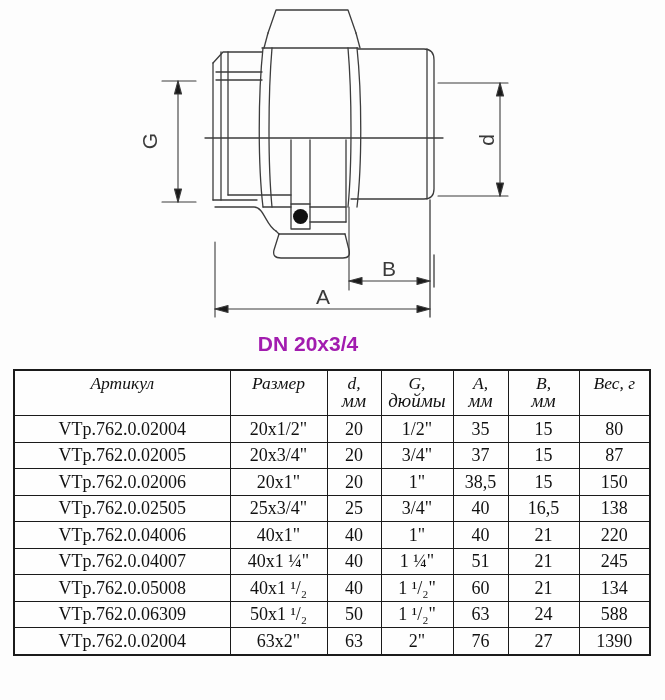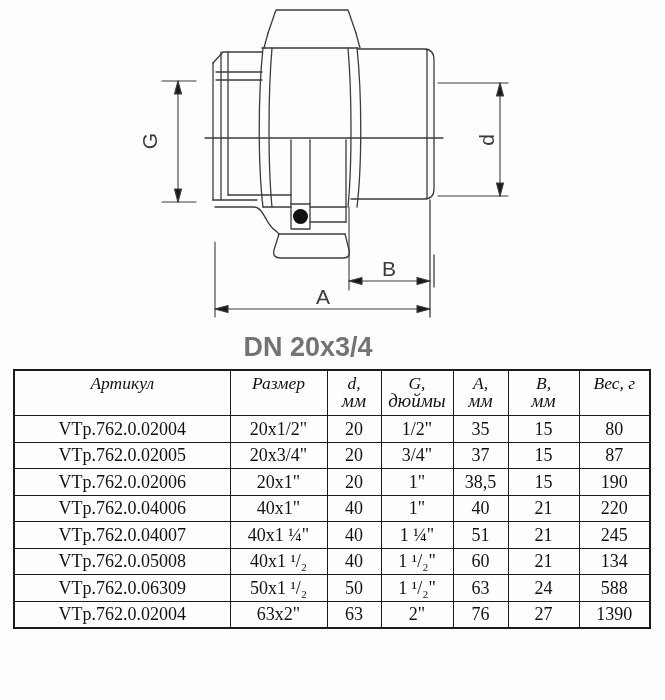--- a/index.html
+++ b/index.html
@@ -10,21 +10,21 @@
     position:relative;
     overflow:hidden;
     color:#111;
   }
   .page{position:absolute;inset:0;}
   svg.drawing{position:absolute;left:0;top:0;}
   .caption{
     position:absolute;left:0;top:332px;width:616px;
     text-align:center;
     font-family:"Liberation Sans", sans-serif;
-    font-weight:bold;font-size:27px;color:#737373;
+    font-weight:bold;font-size:21px;color:#a21caf;
     letter-spacing:0px;
   }
   table.spec{
     position:absolute;left:13px;top:369px;
     width:636px;
     border-collapse:collapse;
     table-layout:fixed;
     background:#fefefe;
   }
   table.spec th, table.spec td{
@@ -203,21 +203,30 @@
           <td>15</td>
           <td>87</td>
         </tr>
         <tr>
           <td>VTp.762.0.02006</td>
           <td>20x1"</td>
           <td>20</td>
           <td>1"</td>
           <td>38,5</td>
           <td>15</td>
-          <td>190</td>
+          <td>150</td>
+        </tr>
+        <tr>
+          <td>VTp.762.0.02505</td>
+          <td>25x3/4"</td>
+          <td>25</td>
+          <td>3/4"</td>
+          <td>40</td>
+          <td>16,5</td>
+          <td>138</td>
         </tr>
         <tr>
           <td>VTp.762.0.04006</td>
           <td>40x1"</td>
           <td>40</td>
           <td>1"</td>
           <td>40</td>
           <td>21</td>
           <td>220</td>
         </tr>

